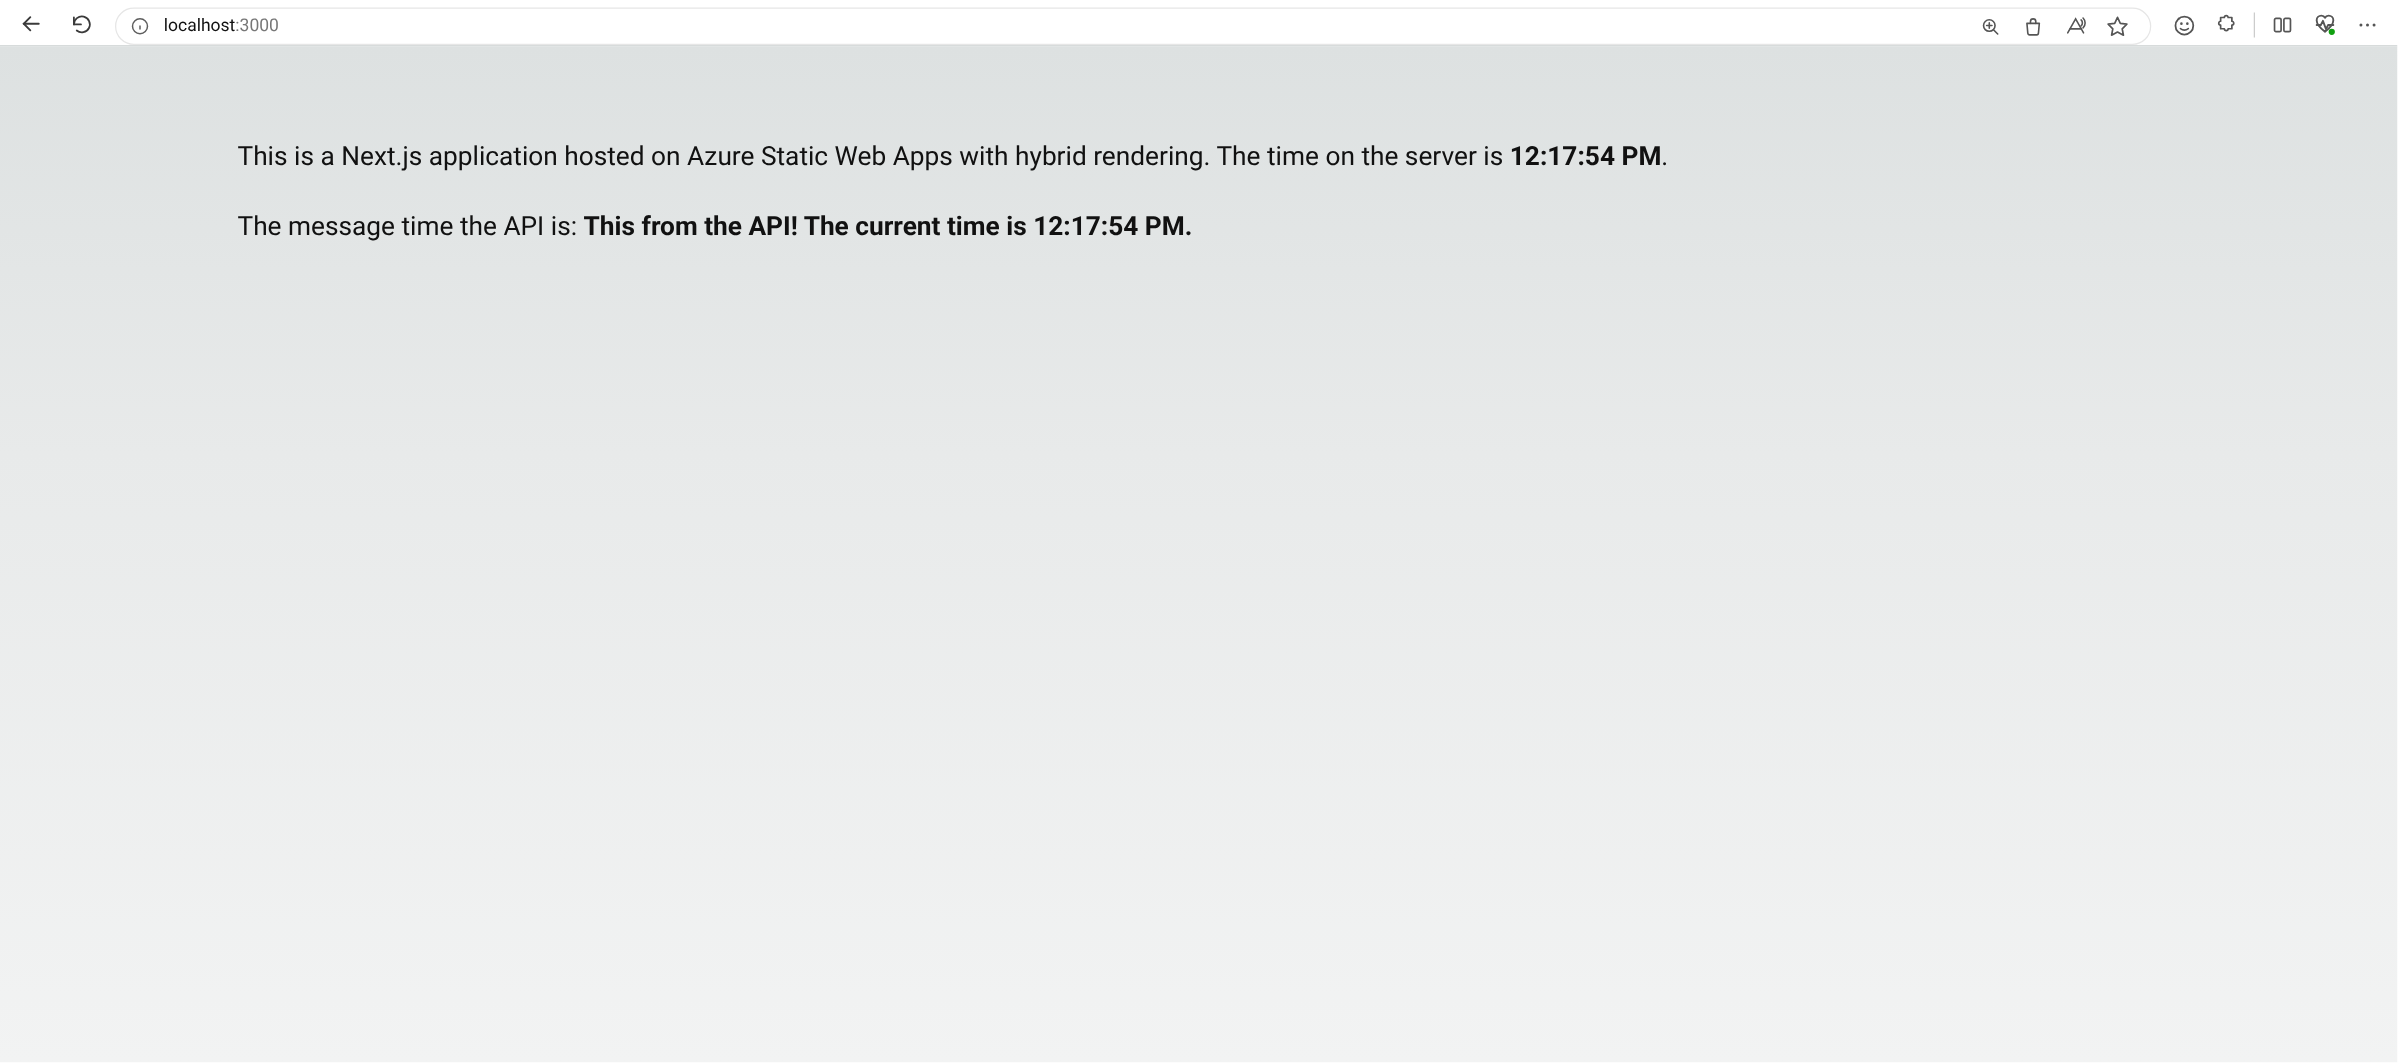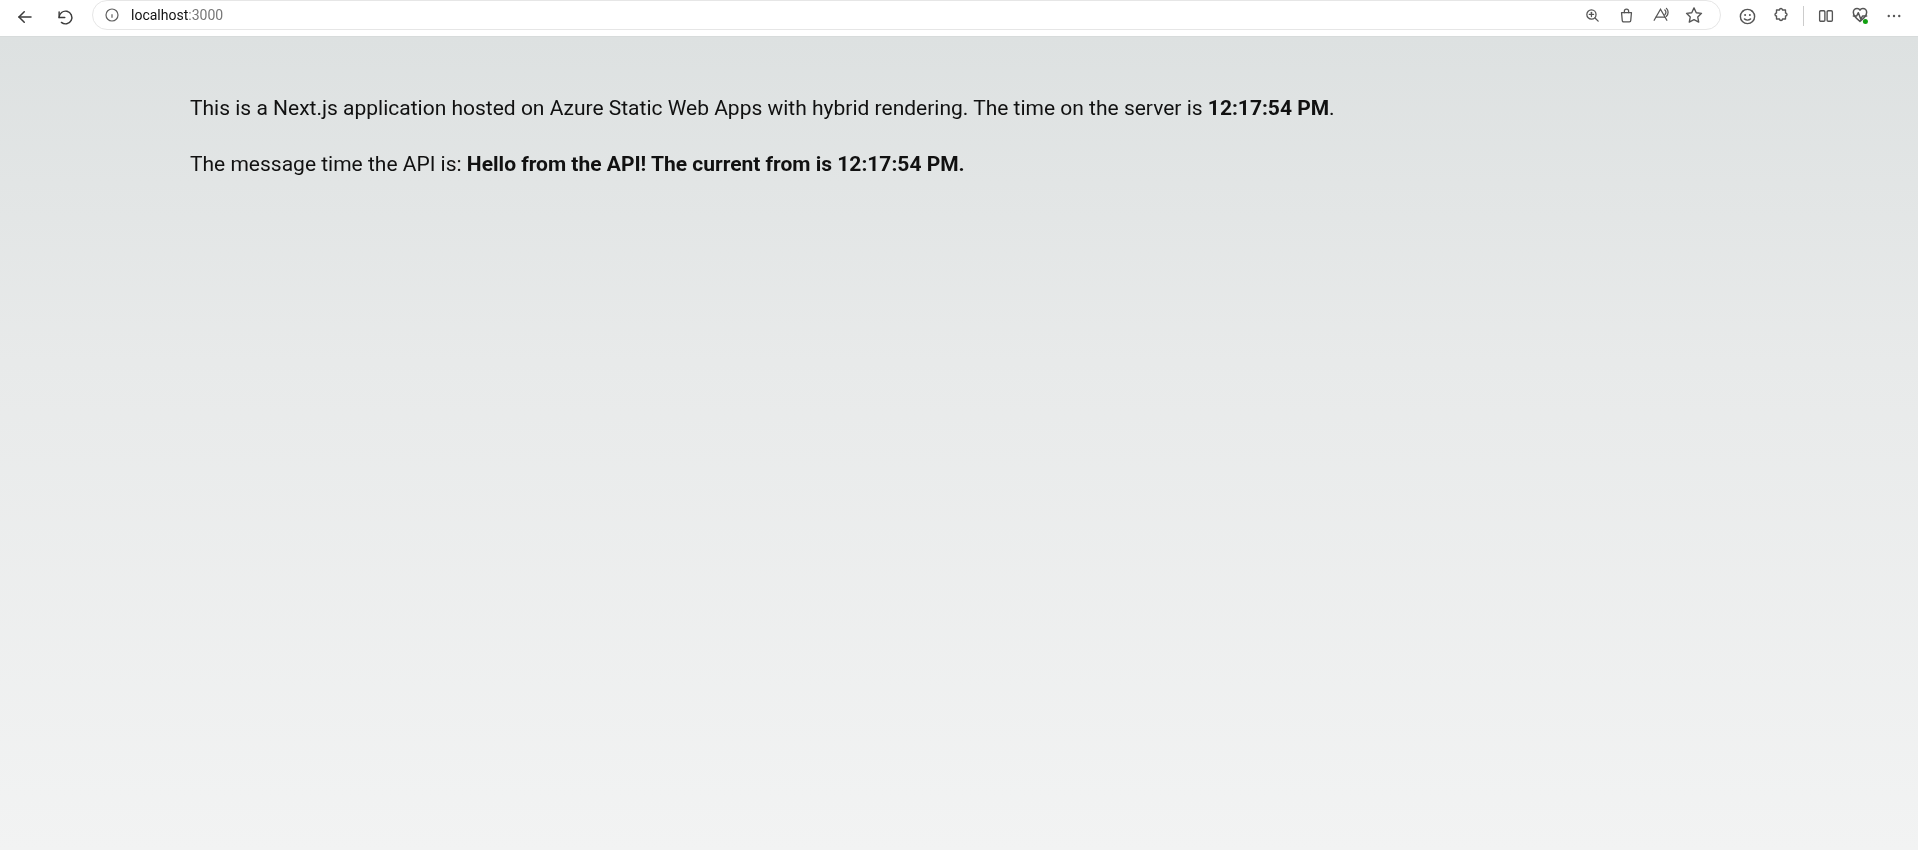--- a/index.html
+++ b/index.html
@@ -9,21 +9,21 @@
     }
     body {
       font-family: -apple-system, BlinkMacSystemFont, 'Segoe UI', Roboto, Helvetica, Arial, sans-serif;
       width: 1918px;
       height: 850px;
       background: #fff;
       overflow: hidden;
     }
     .browser-toolbar {
       display: flex;
-      align-items: flex-start;
+      align-items: flex-end;
       height: 36px;
       gap: 6px;
       padding: 0 8px;
       background: #fff;
     }
     .nav-btn {
       width: 34px;
       height: 34px;
       display: flex;
       align-items: center;
@@ -91,20 +91,21 @@
       width: 100%;
       height: calc(850px - 36px);
       background: linear-gradient(to bottom, #dde1e1 0%, #e8eaea 40%, #f2f3f3 100%);
       border-top: 1px solid #d7dbdb;
       position: relative;
     }
     .content-inner {
       padding-top: 56px;
       padding-left: 190px;
       padding-right: 190px;
+      margin-top: 18px;
     }
     .content-inner p {
       font-size: 21px;
       color: #111;
       margin-bottom: 26px;
       line-height: 1.45;
     }
     .content-inner b, .content-inner strong {
       font-weight: 700;
     }
@@ -212,16 +213,16 @@
     </div>
   </div>
 </div>
 
 <div class="page-content">
   <div class="content-inner">
     <p>
       <span>This is a Next.js application hosted on Azure Static Web Apps with hybrid rendering. The time on the server is </span><b>12:17:54 PM</b><span>.</span>
     </p>
     <p>
-      <span>The message time the API is: </span><b>Hello from the API! The current from is 12:17:54 PM.</b>
+      <span>The message time the API is: </span><b>This from the API! The current time is 12:17:54 PM.</b>
     </p>
   </div>
 </div>
 
 </body></html>

